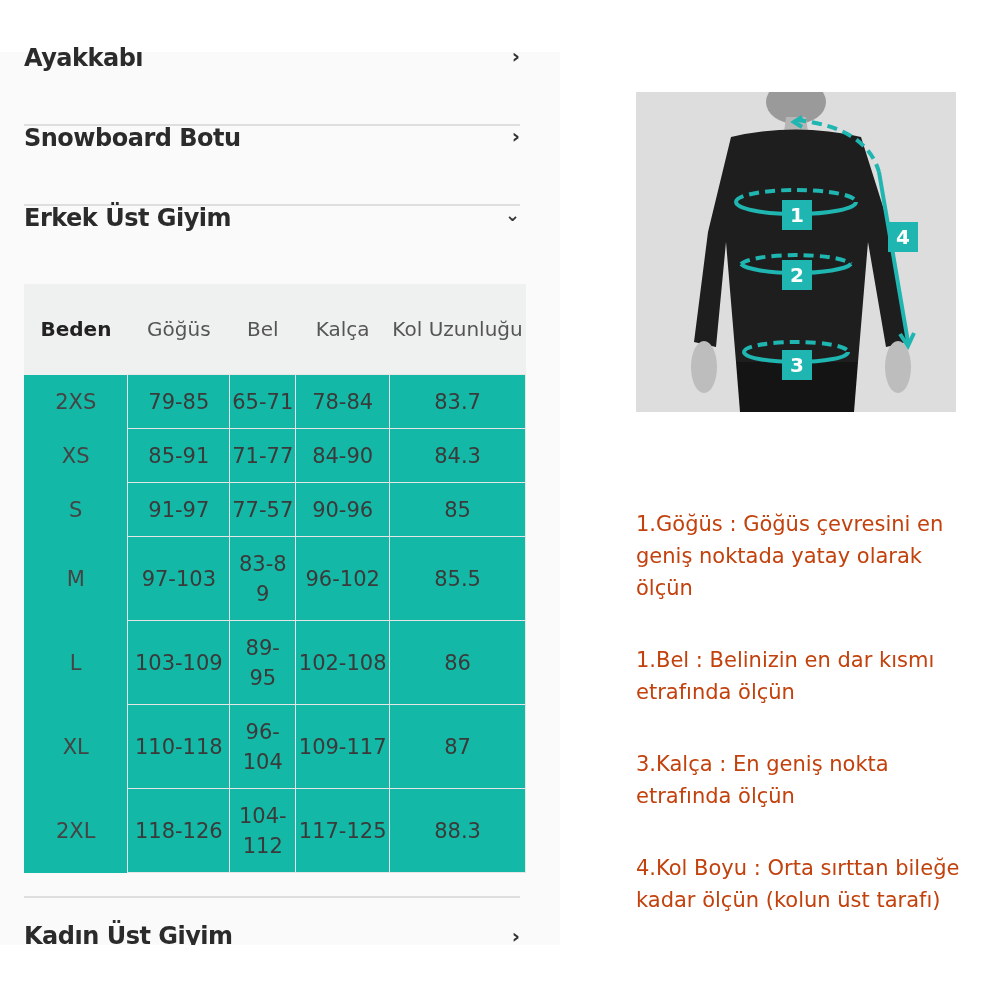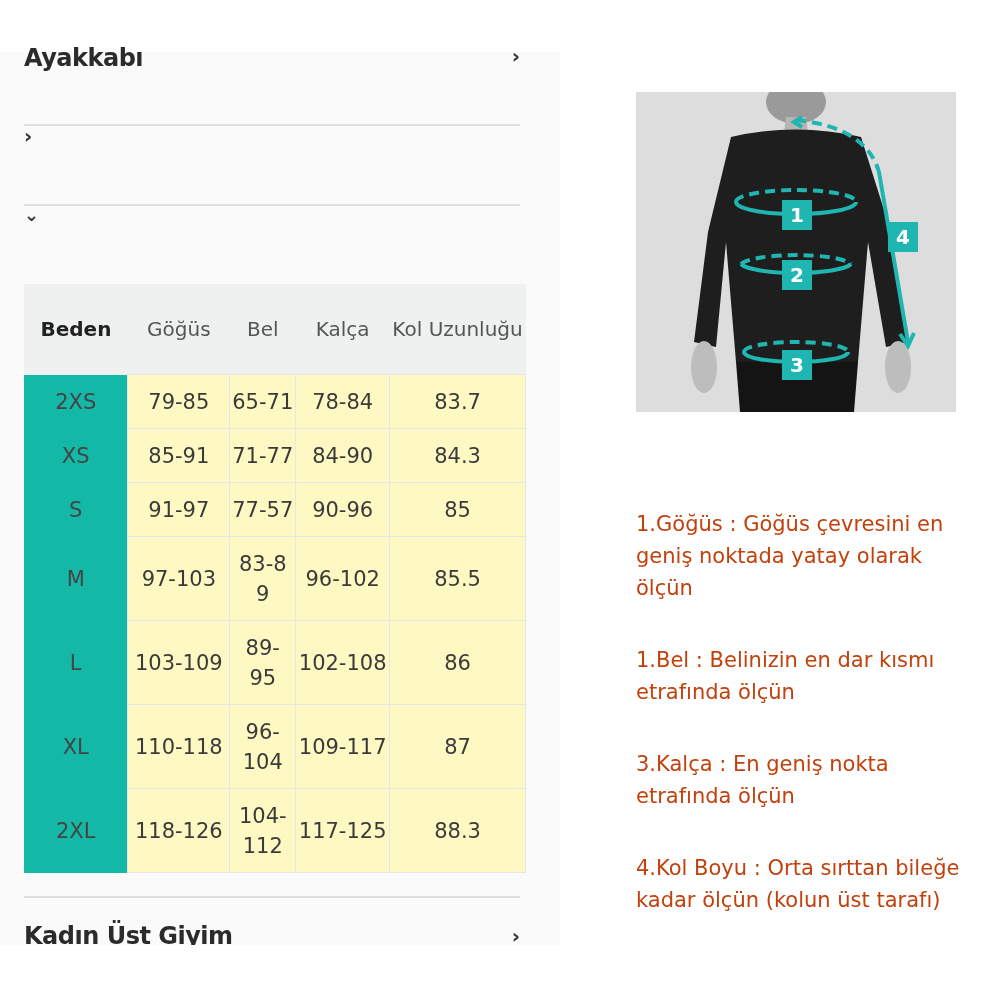--- a/index.html
+++ b/index.html
@@ -6,42 +6,44 @@
     body { width:1000px; height:1000px; background:#ffffff; position:relative; overflow:hidden;
       font-family: "DejaVu Sans", "Liberation Sans", sans-serif; color:#333; }
     .left-panel { position:absolute; left:0; top:52px; width:560px; height:893px; background:#fafafa; }
     .acc-item { position:absolute; left:24px; width:496px; height:80px; display:flex; align-items:flex-start; justify-content:space-between; cursor:pointer; }
     .acc-title { font-size:24px; font-weight:bold; color:#2b2b2b; letter-spacing:-0.5px; }
     .acc-chev { font-size:20px; font-weight:bold; color:#333; margin-right:0px; }
     .divider { position:absolute; left:24px; width:496px; height:2px; background:#dedede; }
     .table { position:absolute; left:24px; top:284px; width:502px; border-collapse:collapse; background:#eef1f0; }
     .table th { font-size:20px; font-weight:normal; color:#555; text-align:center; height:90px; padding:0; }
     .table th.first { font-weight:bold; color:#222; }
-    .table td { font-size:21px; color:#3a3a3a; text-align:center; padding:0; background:#fef9c3; border:1.5px solid #e6e6e6; line-height:30px; }
+    .table td { font-size:21px; color:#3a3a3a; text-align:center; padding:0; background:#14b8a6; border:1.5px solid #e6e6e6; line-height:30px; }
     .table td.size { background:#14b8a6; border:none; color:#444; }
     .figure { position:absolute; left:636px; top:92px; width:320px; height:320px; background:#dcdcdc; overflow:hidden; }
     .instr { position:absolute; left:636px; width:340px; font-size:21px; line-height:32px; color:#c2410c; }
   </style>
 </head>
 <body>
 
 <div class="left-panel"></div>
 
 <div class="acc-item" style="top:44px;">
   <span class="acc-title">Ayakkabı</span>
   <span class="acc-chev">›</span>
 </div>
 <div class="divider" style="top:124px;"></div>
 
 <div class="acc-item" style="top:124px;">
+  <span class="acc-title">Snowboard Botu</span>
   <span class="acc-chev">›</span>
 </div>
 <div class="divider" style="top:204px;"></div>
 
 <div class="acc-item" style="top:204px;">
+  <span class="acc-title">Erkek Üst Giyim</span>
   <span class="acc-chev" style="font-size:18px;">⌄</span>
 </div>
 
 <table class="table">
   <thead>
     <tr>
       <th class="first" style="width:104px;">Beden</th>
       <th style="width:102px;">Göğüs</th>
       <th style="width:66px;">Bel</th>
       <th style="width:94px;">Kalça</th>

